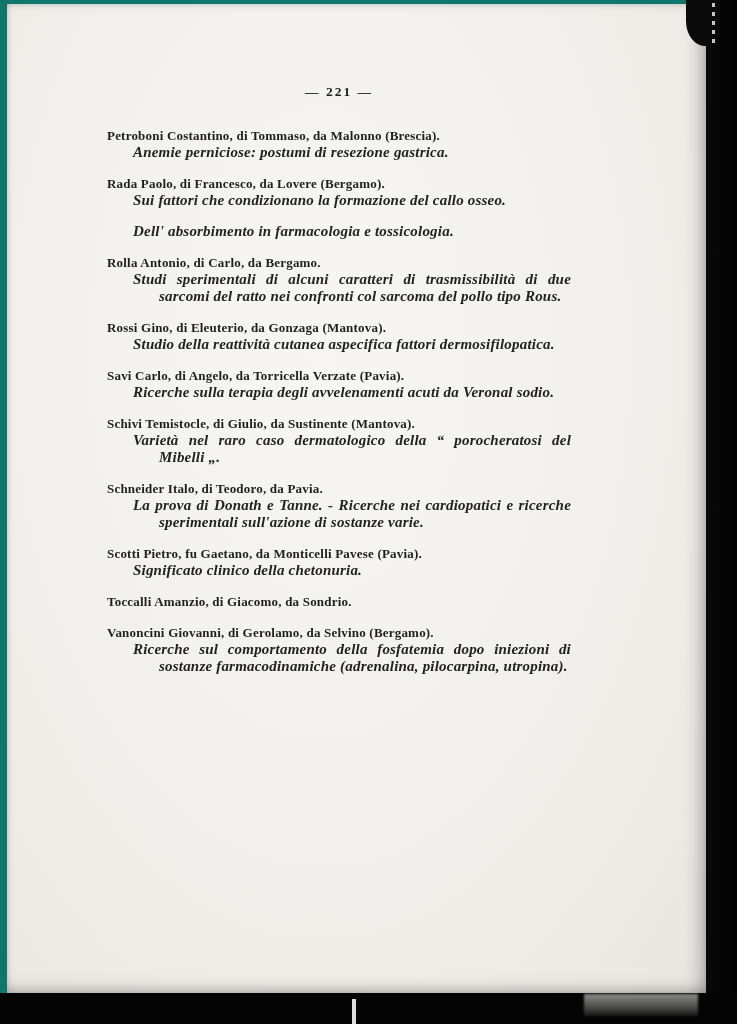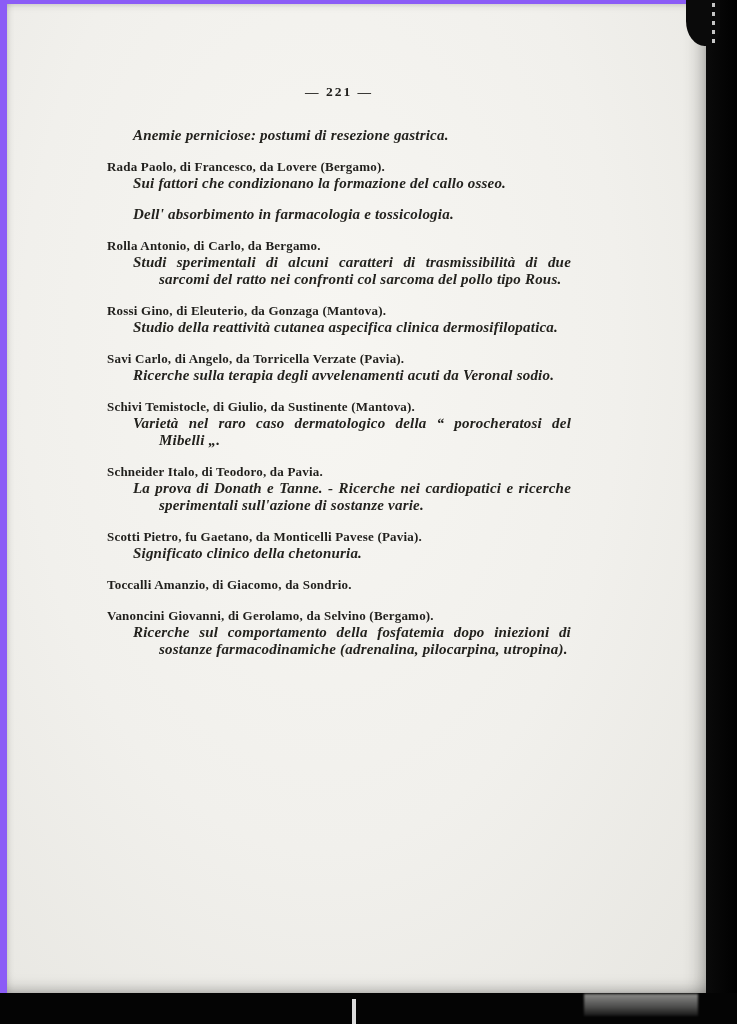--- a/index.html
+++ b/index.html
@@ -4,21 +4,21 @@
 <style>
   html, body {
     margin: 0;
     padding: 0;
     background: #000;
   }
   .scan {
     position: relative;
     width: 737px;
     height: 1024px;
-    background: #8b5cf6;
+    background: #0f766e;
     overflow: hidden;
     font-family: "Liberation Serif", "DejaVu Serif", serif;
   }
   
   .page {
     position: absolute;
     left: 7px;
     top: 4px;
     width: 699px;
     height: 989px;
@@ -125,40 +125,41 @@
 </style>
 </head>
 <body>
 
 <div class="scan">
   <div class="page">
     <div class="content">
       <div class="page-number">— 221 —</div>
 
       <div class="entry">
+        <div class="entry-name">Petroboni Costantino, di Tommaso, da Malonno (Brescia).</div>
         <div class="entry-title">Anemie perniciose: postumi di resezione gastrica.</div>
       </div>
 
       <div class="entry">
         <div class="entry-name">Rada Paolo, di Francesco, da Lovere (Bergamo).</div>
         <div class="entry-title">Sui fattori che condizionano la formazione del callo osseo.</div>
       </div>
 
       <div class="entry">
         <div class="entry-title">Dell' absorbimento in farmacologia e tossicologia.</div>
       </div>
 
       <div class="entry">
         <div class="entry-name">Rolla Antonio, di Carlo, da Bergamo.</div>
         <div class="entry-title">Studi sperimentali di alcuni caratteri di trasmissibilità di due sarcomi del ratto nei confronti col sarcoma del pollo tipo Rous.</div>
       </div>
 
       <div class="entry">
         <div class="entry-name">Rossi Gino, di Eleuterio, da Gonzaga (Mantova).</div>
-        <div class="entry-title">Studio della reattività cutanea aspecifica clinica dermosifilopatica.</div>
+        <div class="entry-title">Studio della reattività cutanea aspecifica fattori dermosifilopatica.</div>
       </div>
 
       <div class="entry">
         <div class="entry-name">Savi Carlo, di Angelo, da Torricella Verzate (Pavia).</div>
         <div class="entry-title">Ricerche sulla terapia degli avvelenamenti acuti da Veronal sodio.</div>
       </div>
 
       <div class="entry">
         <div class="entry-name">Schivi Temistocle, di Giulio, da Sustinente (Mantova).</div>
         <div class="entry-title">Varietà nel raro caso dermatologico della “ porocheratosi del Mibelli „.</div>

